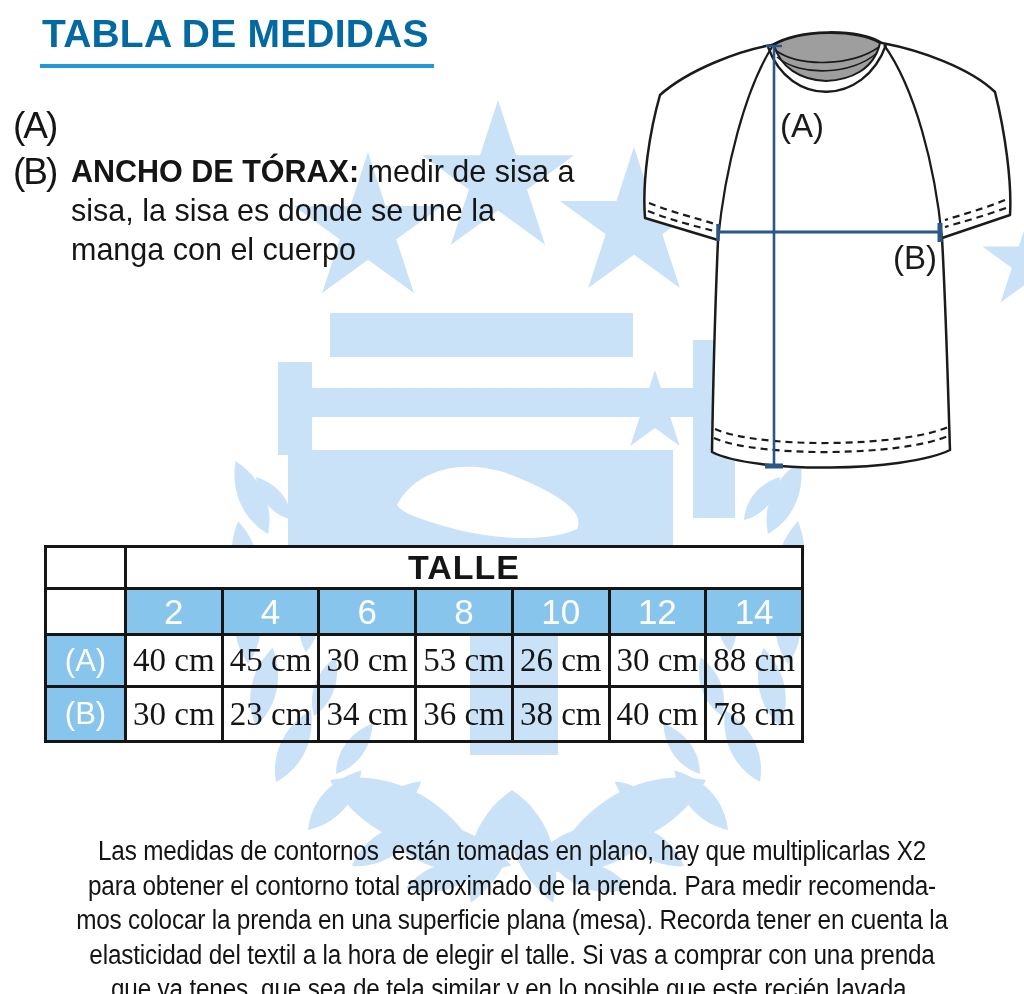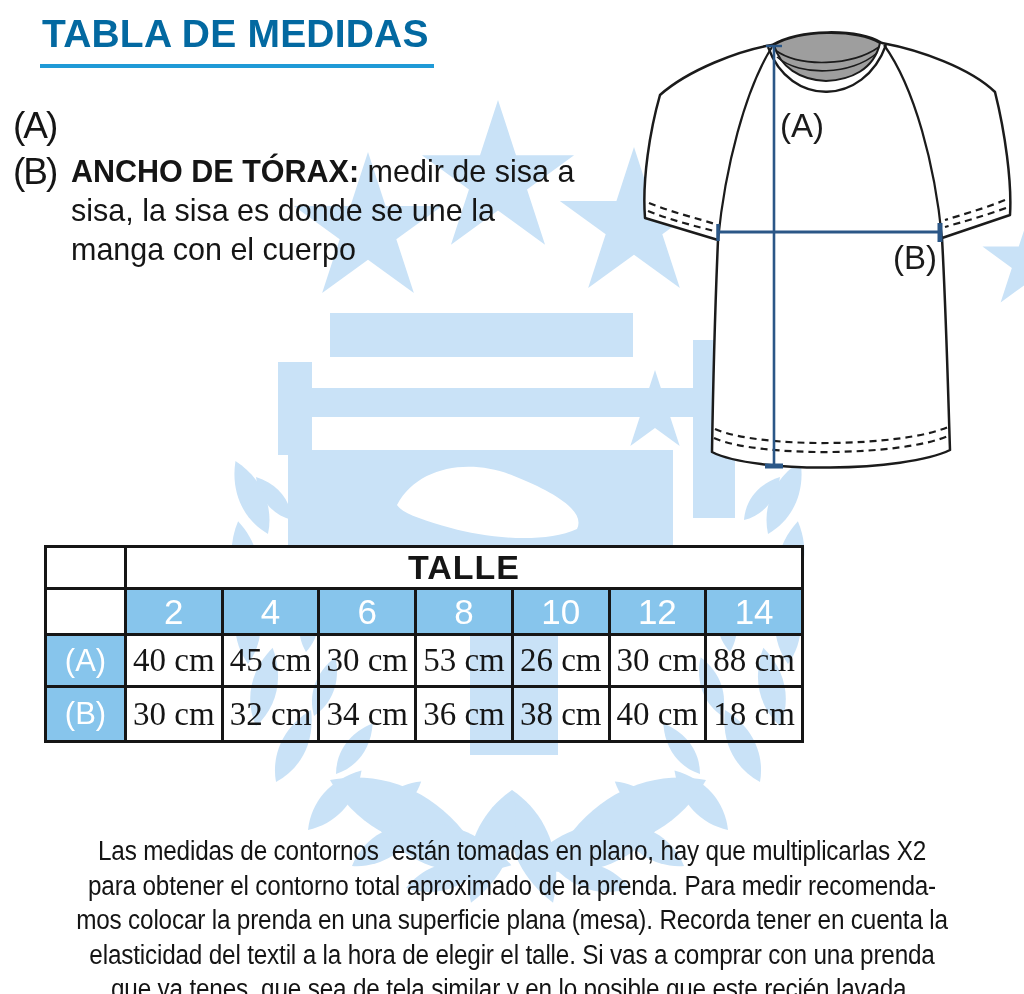--- a/index.html
+++ b/index.html
@@ -197,26 +197,26 @@
       <td class="val">45 cm</td>
       <td class="val">30 cm</td>
       <td class="val">53 cm</td>
       <td class="val">26 cm</td>
       <td class="val">30 cm</td>
       <td class="val">88 cm</td>
     </tr>
     <tr style="height:55px">
       <td class="bluebg rowlabel">(B)</td>
       <td class="val">30 cm</td>
-      <td class="val">32 cm</td>
+      <td class="val">23 cm</td>
       <td class="val">34 cm</td>
       <td class="val">36 cm</td>
       <td class="val">38 cm</td>
       <td class="val">40 cm</td>
-      <td class="val">18 cm</td>
+      <td class="val">78 cm</td>
     </tr>
   </tbody>
     </table>
 
   <p class="footer">Las medidas de contornos&nbsp; están tomadas en plano, hay que multiplicarlas X2
 para obtener el contorno total aproximado de la prenda. Para medir recomenda-
 mos colocar la prenda en una superficie plana (mesa). Recorda tener en cuenta la
 elasticidad del textil a la hora de elegir el talle. Si vas a comprar con una prenda
 que ya tenes, que sea de tela similar y en lo posible que este recién lavada.</p>
 

